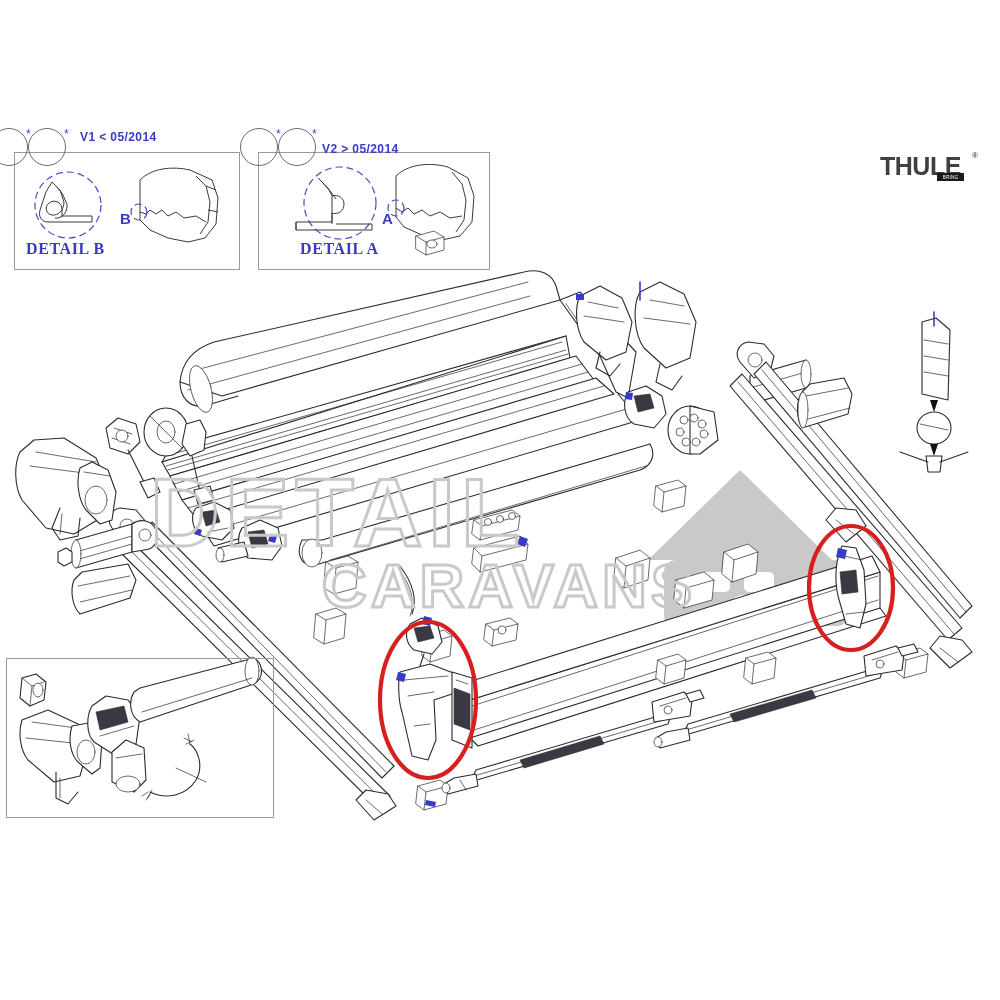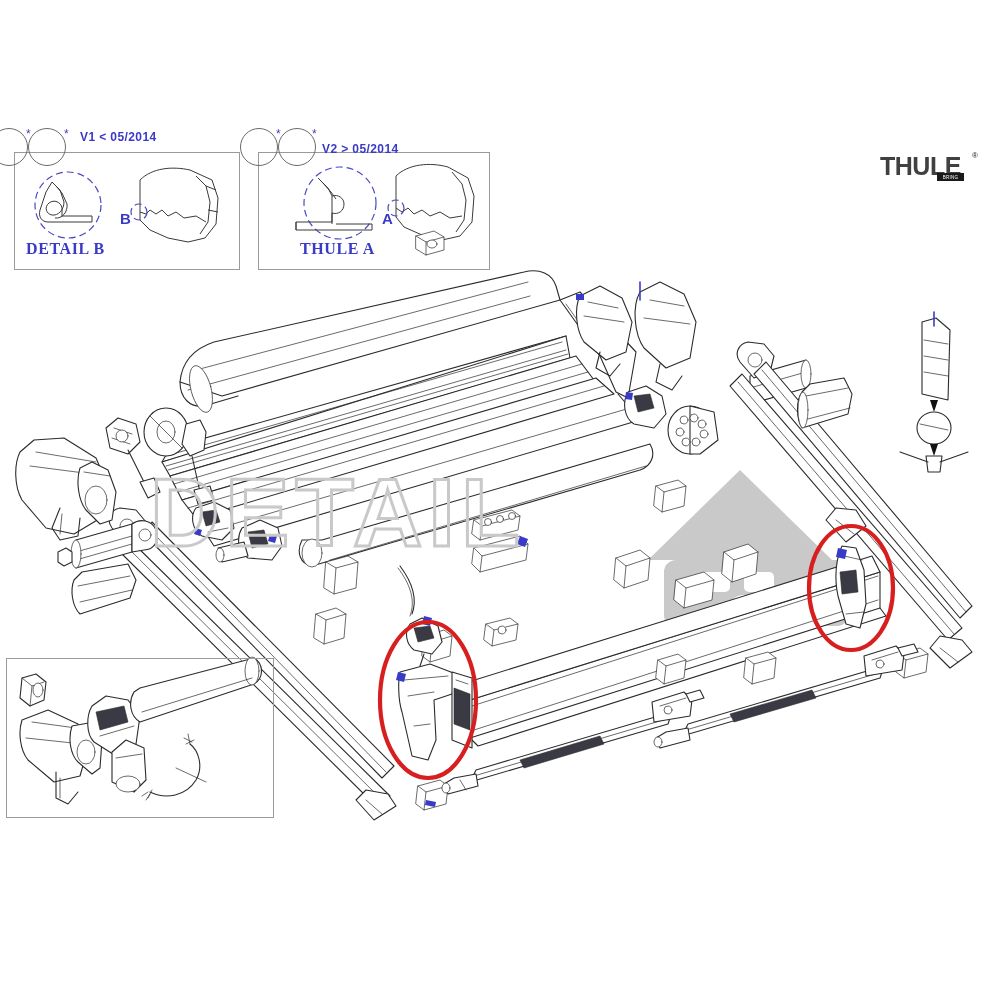--- a/index.html
+++ b/index.html
@@ -574,34 +574,35 @@
       <path class="ln" d="M150 792 C166 800 186 796 196 780 C204 766 198 750 190 744"></path>
       <path class="lnT" d="M184 738 L192 742 M186 744 L194 740 M188 734 L190 744"></path>
       <path class="lnT" d="M148 792 L142 796 M150 794 L146 800 M152 790 L148 798"></path>
       <path class="lnT" d="M176 768 L206 782"></path>
     </g>
 
   </svg>
 
   <div id="watermark">
     <div class="wm-text" id="wm-europa">DETAIL</div>
+    <div class="wm-text" id="wm-caravans">CARAVANS</div>
   </div>
 
   <div class="detail-box" id="detail-box-b"></div>
   <div class="version-label" id="version-label-b">V1 &lt; 05/2014</div>
   <div class="detail-caption" id="detail-caption-b">DETAIL B</div>
   <div class="detail-letter" id="detail-letter-b">B</div>
   <div class="balloon-marker" style="left:-10px; top:128px; width:38px; height:38px;"></div>
   <div class="balloon-marker" style="left:28px; top:128px; width:38px; height:38px;"></div>
   <div class="asterisk" style="left:26px; top:128px;">*</div>
   <div class="asterisk" style="left:64px; top:128px;">*</div>
 
   <div class="detail-box" id="detail-box-a"></div>
   <div class="version-label" id="version-label-a">V2 &gt; 05/2014</div>
-  <div class="detail-caption" id="detail-caption-a">THULE A</div>
+  <div class="detail-caption" id="detail-caption-a">DETAIL A</div>
   <div class="detail-letter" id="detail-letter-a">A</div>
   <div class="balloon-marker" style="left:240px; top:128px; width:38px; height:38px;"></div>
   <div class="balloon-marker" style="left:278px; top:128px; width:38px; height:38px;"></div>
   <div class="asterisk" style="left:276px; top:128px;">*</div>
   <div class="asterisk" style="left:312px; top:128px;">*</div>
 
   <div id="inset-motor-box"></div>
 
   <div id="thule-logo">
     <div id="thule-wordmark">THULE</div>

